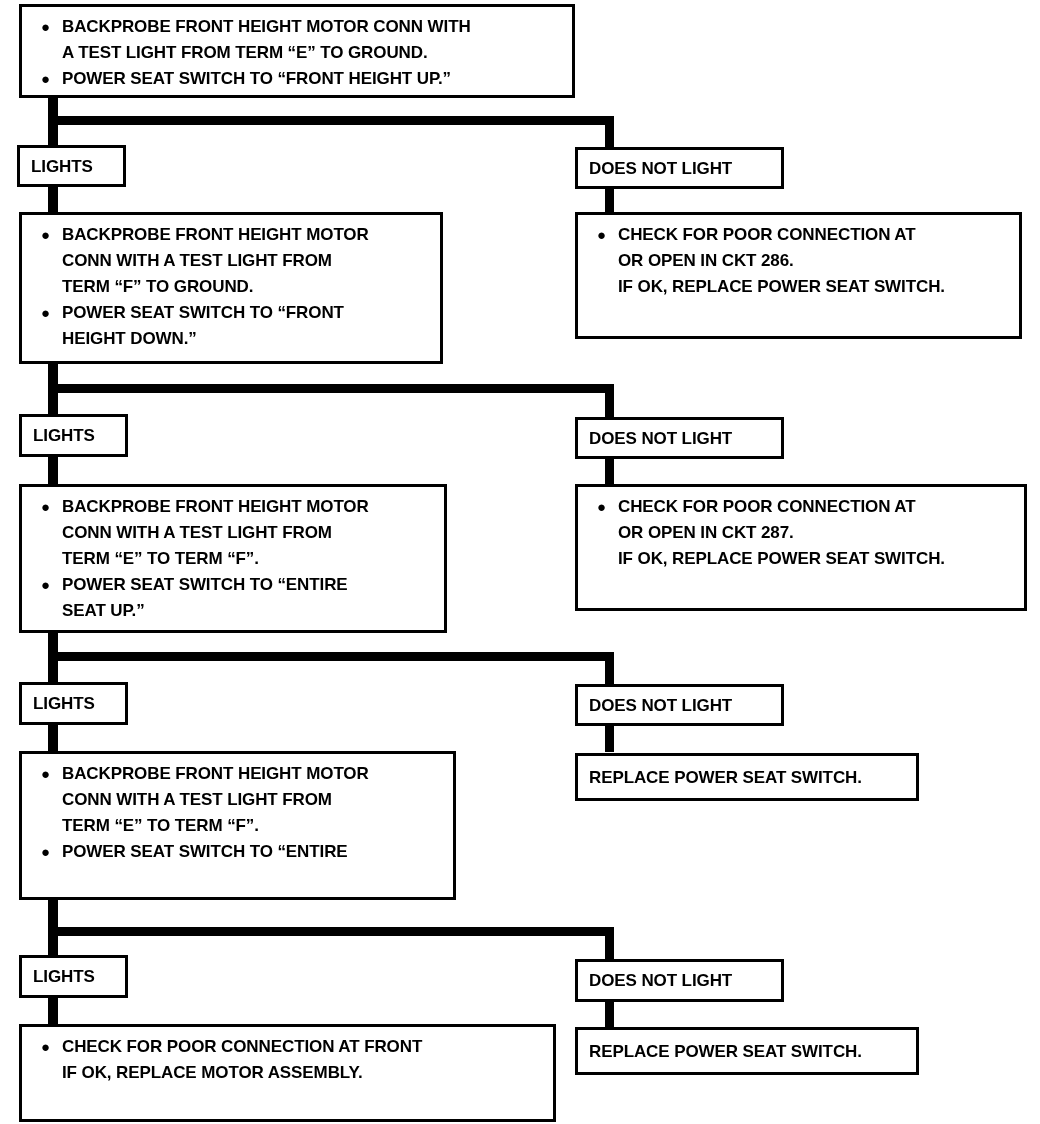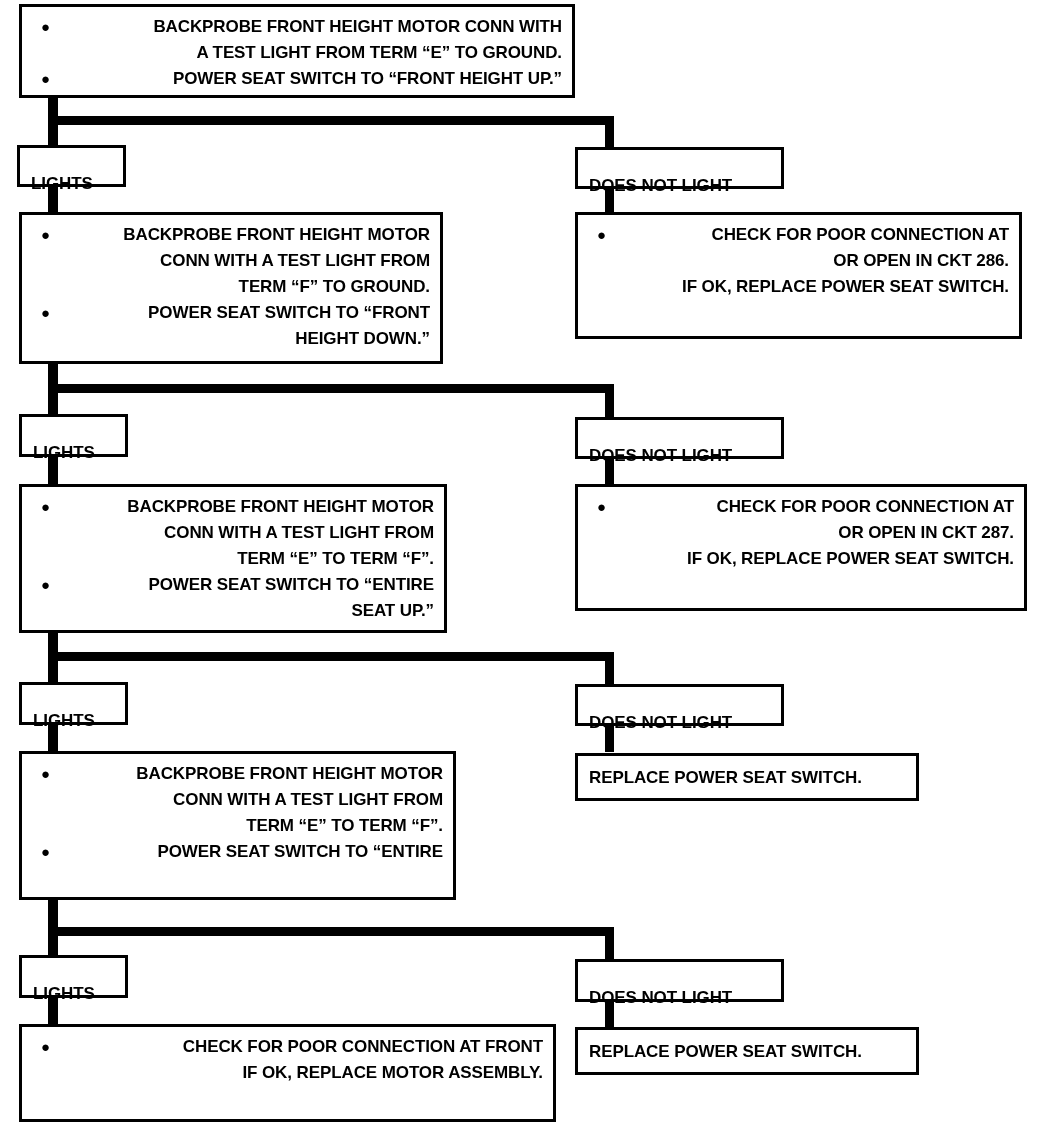--- a/index.html
+++ b/index.html
@@ -19,21 +19,21 @@
     position: absolute;
     box-sizing: border-box;
     border: 3px solid #000000;
     background: #ffffff;
     z-index: 3;
   }
   .box-inner {
     padding: 7px 10px 7px 10px;
   }
   .label-box .box-inner {
-    padding: 23px 10px 6px 11px;
+    padding: 6px 10px 6px 11px;
     border-radius: 18px;
   }
   .line-row {
     display: flex;
     align-items: flex-start;
     white-space: nowrap;
   }
   .bullet {
     flex: 0 0 auto;
     width: 30px;
@@ -45,21 +45,20 @@
   }
   .bullet.blank { color: transparent; }
   .txt {
     flex: 1 1 auto;
     font-size: 17px;
     font-weight: bold;
     letter-spacing: -0.1px;
     line-height: 26px;
     color: #000000;
     white-space: nowrap;
-    text-align: right;
   }
   .label-txt {
     font-size: 17px;
     font-weight: bold;
     letter-spacing: -0.1px;
     line-height: 26px;
     color: #000000;
     white-space: nowrap;
   }
   .conn {

